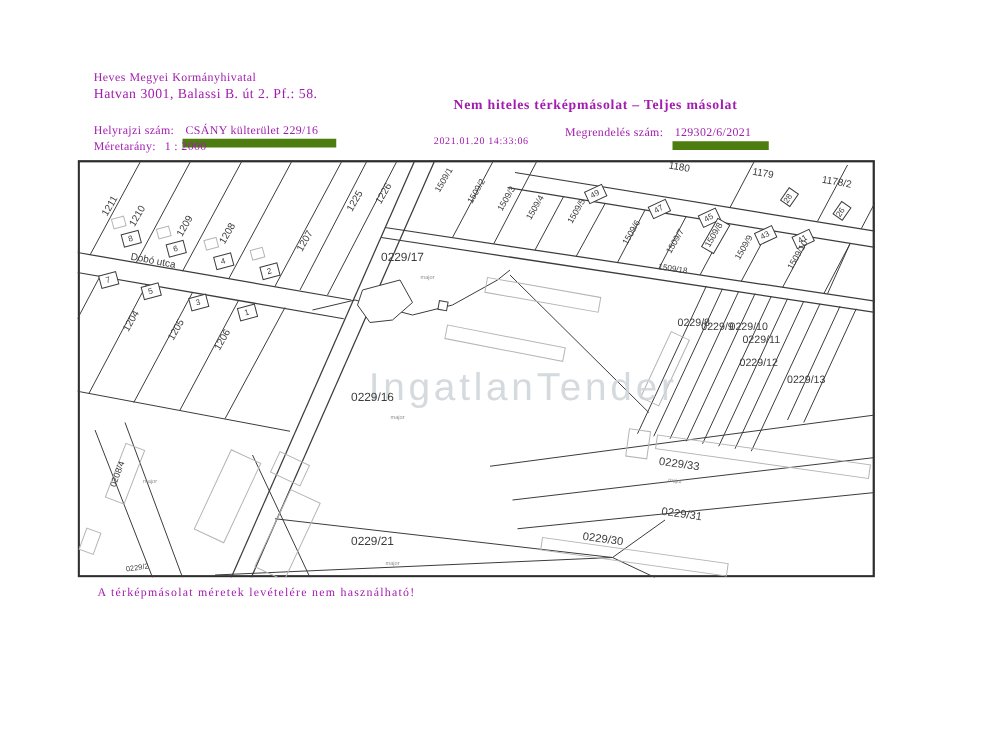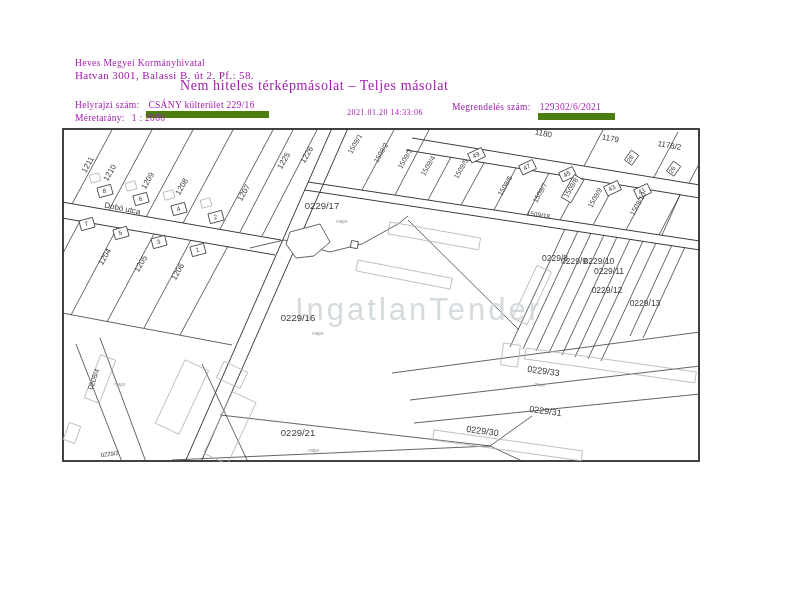--- a/index.html
+++ b/index.html
@@ -1,21 +1,21 @@
 <!DOCTYPE html>
 <html><head>
 <meta charset="utf-8">
 <style>
   html,body{margin:0;padding:0;background:#ffffff;}
   .page{position:relative;width:800px;height:600px;background:#ffffff;overflow:hidden;
         font-family:"Liberation Serif",serif;color:#a21caf;}
   .abs{position:absolute;white-space:nowrap;}
   .office{left:75px;top:58px;font-size:9.5px;letter-spacing:.4px;}
   .address{left:75px;top:69px;font-size:11px;letter-spacing:.4px;}
-  .title{left:180px;top:78px;width:410px;text-align:left;font-size:14px;font-weight:normal;letter-spacing:.6px;}
+  .title{left:180px;top:78px;width:410px;text-align:right;font-size:11px;font-weight:bold;letter-spacing:.6px;}
   .datetime{left:180px;top:96px;width:410px;text-align:center;font-size:8px;letter-spacing:.5px;margin-top:12px;}
   .fieldrow{font-size:9.5px;letter-spacing:.3px;}
   .parcelrow{left:75px;top:100px;}
   .orderrow{left:452px;top:102px;}
   .scalerow{left:75px;top:113px;}
   .fieldval{margin-left:7px;padding:0 14px 1px 2px;border-bottom:7px solid #4d7c0f;}
   .footer{left:78px;top:470px;font-size:9.5px;letter-spacing:1px;}
   svg{position:absolute;left:62px;top:128px;}
   .ink{stroke:#3c3c3c;fill:none;stroke-width:.8;}
   .road{stroke:#3c3c3c;fill:none;stroke-width:1;}
@@ -210,13 +210,14 @@
         <text x="583" y="178" font-size="8.5" text-anchor="middle" class="lab">0229/13</text>
         <text x="48" y="328" font-size="6" text-anchor="middle" class="lab" transform="rotate(-8 48 328)">0229/2</text>
         <text x="280" y="95" font-size="4.5" text-anchor="middle" class="lab g">major</text>
         <text x="256" y="207" font-size="4.5" text-anchor="middle" class="lab g">major</text>
         <text x="252" y="324" font-size="4.5" text-anchor="middle" class="lab g">major</text>
         <text x="478" y="258" font-size="4.5" text-anchor="middle" class="lab g" transform="rotate(8 478 258)">major</text>
         <text x="58" y="258" font-size="4.5" text-anchor="middle" class="lab g">major</text>
       </g>
   </svg>
 
+  <div class="abs footer">A térképmásolat méretek levételére nem használható!</div>
 </div>
 
 </body></html>

